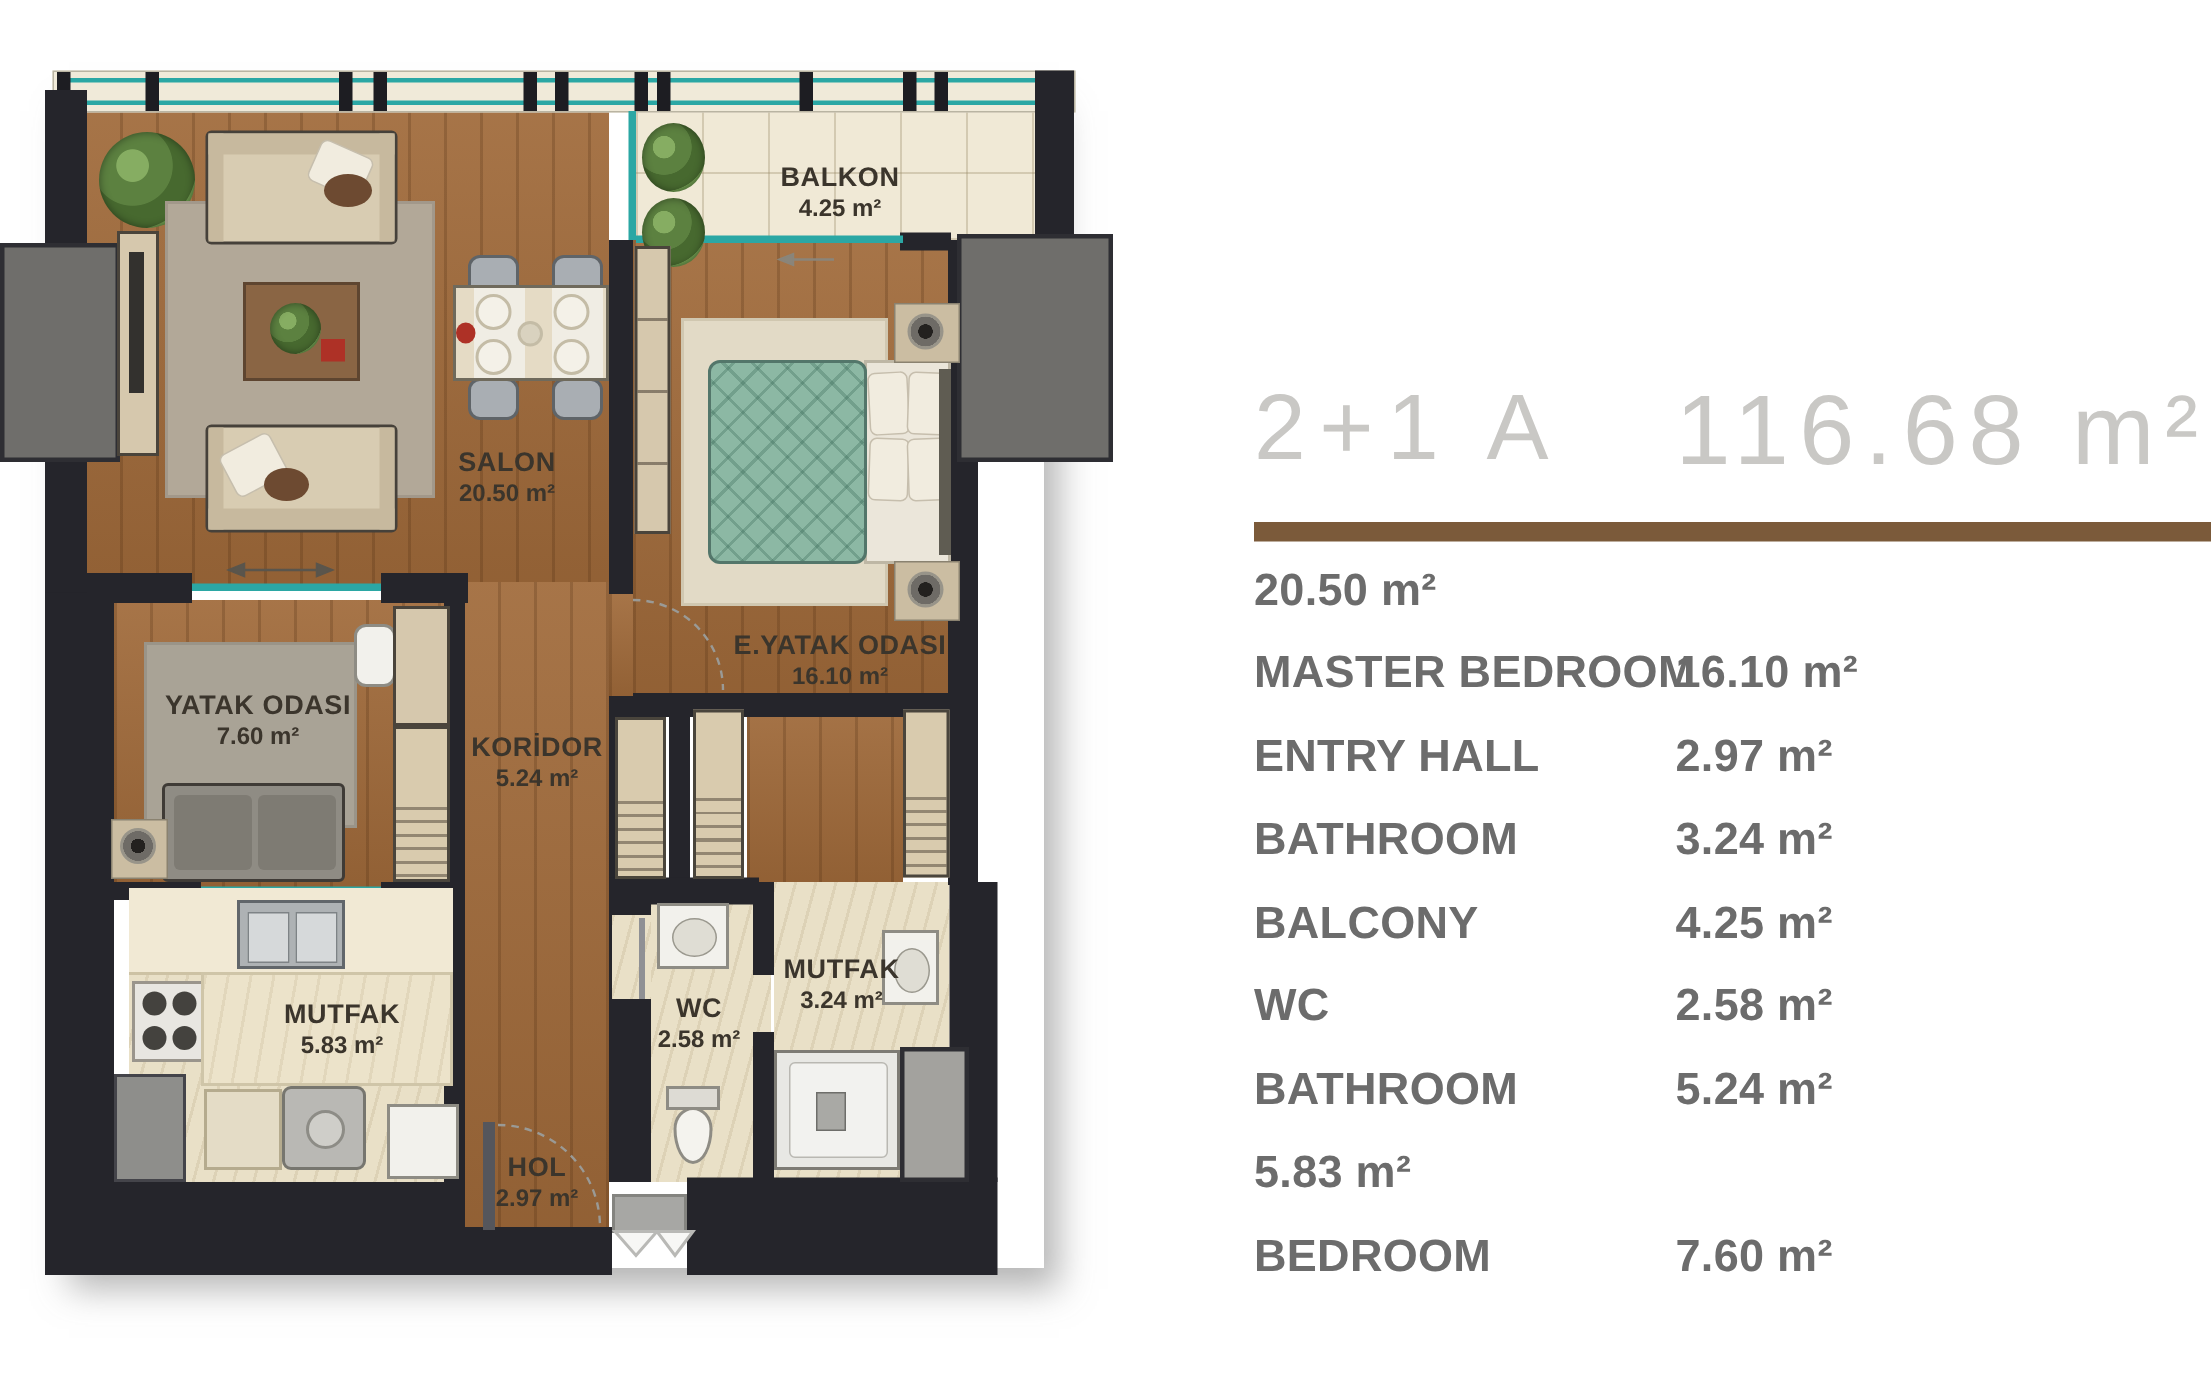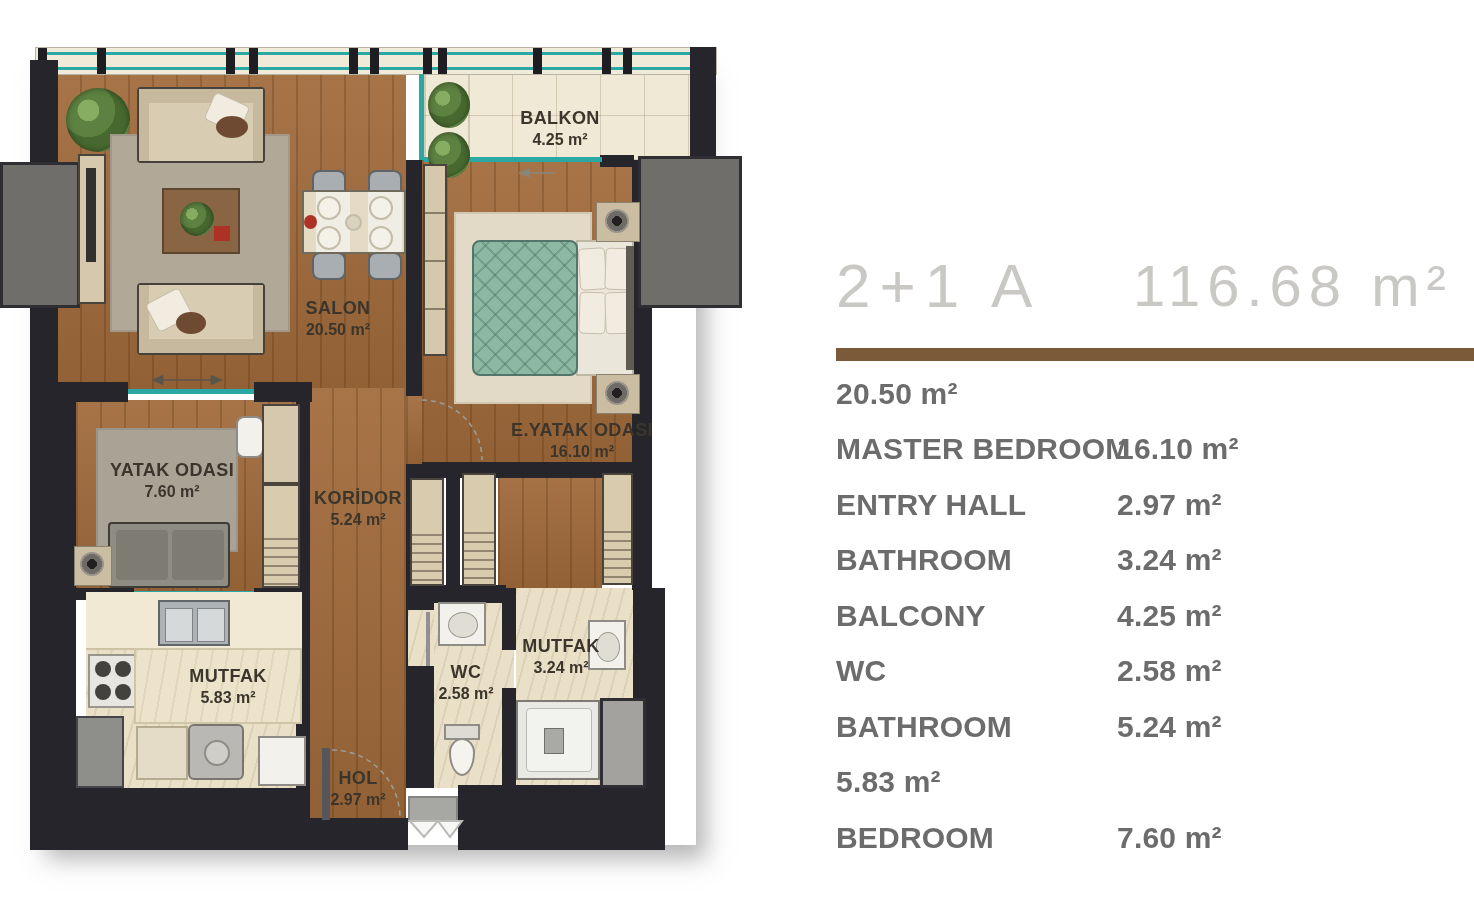--- a/index.html
+++ b/index.html
@@ -38,21 +38,21 @@
   .lamp{position:absolute;border-radius:50%;
         background:radial-gradient(circle,#23211f 0 28%,#6e6b66 29% 58%,#989489 59% 100%);}
   .white-fix{position:absolute;background:#f2f1ec;border:2px solid #8e8c84;box-sizing:border-box;}
   .plabel{position:absolute;text-align:center;color:#3b352c;font-weight:bold;line-height:1.22;z-index:40;}
   .plabel .nm{display:block;font-size:18px;letter-spacing:.4px;white-space:nowrap;}
   .plabel .ar{display:block;font-size:16px;}
   
   #legend{position:absolute;left:836px;top:252px;width:638px;height:640px;}
   #legend .title-row{position:absolute;top:0;left:0;right:0;height:70px;color:#c9c8c5;font-weight:300;}
   #legend .title-main{position:absolute;left:0;top:0;font-size:62px;letter-spacing:9px;line-height:68px;}
-  #legend .title-area{position:absolute;left:297px;top:0;font-size:58px;letter-spacing:7px;line-height:68px;text-align:right;}
+  #legend .title-area{position:absolute;left:281px;top:0;font-size:66px;letter-spacing:7px;line-height:68px;text-align:right;}
   #legend .divider{position:absolute;top:96px;left:0;width:638px;height:13px;}
   #legend .rows{position:absolute;top:114px;left:0;right:0;}
   #legend .row{display:flex;align-items:center;height:55.5px;color:#6c6c6c;font-weight:bold;font-size:30px;}
   #legend .row .lbl{width:281px;flex:0 0 281px;letter-spacing:.2px;white-space:nowrap;}
   #legend .row .val{flex:1;letter-spacing:.2px;}
   svg{display:block;}
 </style>
 </head>
 <body>
 
@@ -250,21 +250,21 @@
     </svg>
 
     <div class="plabel" style="left:495px;top:108px;width:130px;">
       <span class="nm">BALKON</span>
       <span class="ar">4.25 m²</span>
     </div>
     <div class="plabel" style="left:270px;top:298px;width:136px;">
       <span class="nm">SALON</span>
       <span class="ar">20.50 m²</span>
     </div>
-    <div class="plabel" style="left:486px;top:420px;width:192px;">
+    <div class="plabel" style="left:464px;top:420px;width:192px;">
       <span class="nm">E.YATAK ODASI</span>
       <span class="ar">16.10 m²</span>
     </div>
     <div class="plabel" style="left:92px;top:460px;width:160px;">
       <span class="nm">YATAK ODASI</span>
       <span class="ar">7.60 m²</span>
     </div>
     <div class="plabel" style="left:288px;top:488px;width:140px;">
       <span class="nm">KORİDOR</span>
       <span class="ar">5.24 m²</span>

